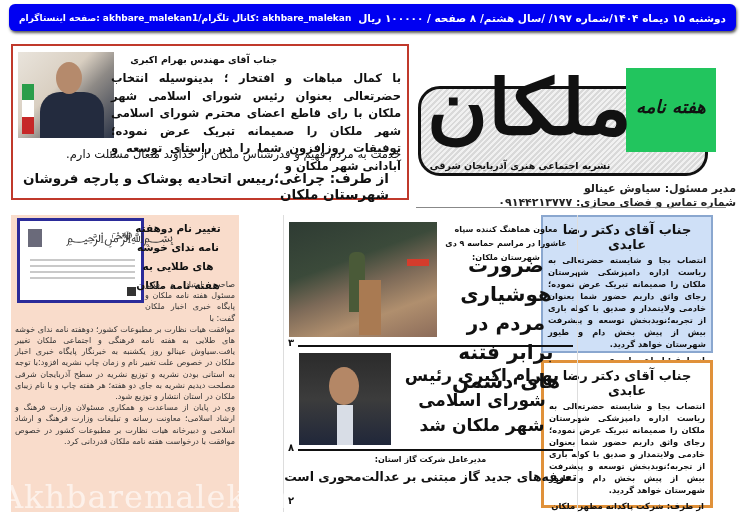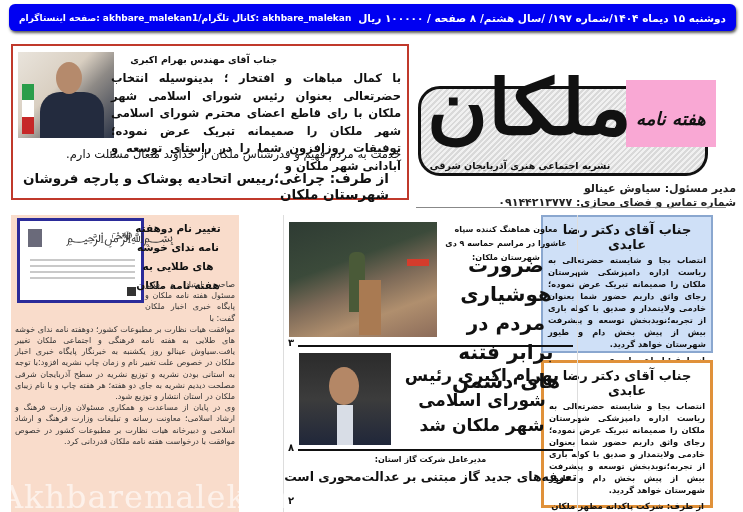--- a/index.html
+++ b/index.html
@@ -37,21 +37,21 @@
       position: absolute; right: 6px; top: 24px; width: 290px; font-size: 11.5px; font-weight: bold; line-height: 17.5px; text-align: justify;
     }
     .ad-box .body2 { position: absolute; right: 6px; top: 101px; width: 380px; font-size: 11.5px; font-weight: normal; }
     .ad-box .sign { position: absolute; right: 18px; top: 124px; font-size: 13.5px; font-weight: bold; }
 
     .masthead { position: absolute; left: 416px; top: 40px; width: 327px; height: 170px; }
     .logo-pill {
       position: absolute; left: 2px; top: 46px; width: 290px; height: 90px; border: 3px solid #111; border-radius: 22px;
       background: repeating-linear-gradient(135deg, #f1f1f1 0 2px, #d9d9d9 2px 4px);
     }
-    .green-block { position: absolute; left: 210px; top: 40px; width: 90px; height: 67px; background: #f9a8d4; }
+    .green-block { position: absolute; left: 210px; top: 28px; width: 90px; height: 84px; background: #22c55e; }
     .green-block span {
       position: absolute; left: 10px; top: 28px; font-size: 18px; font-weight: bold; font-style: italic; color: #111; font-family: "DejaVu Serif", serif;
     }
     .logo-word {
       position: absolute; left: 20px; top: 30px; font-family: "DejaVu Serif", serif; font-size: 76px; font-weight: bold; color: #111; letter-spacing: -4px;
       transform: scaleX(1.1); line-height: 1;
     }
     .tagline { position: absolute; left: 4px; top: 120px; width: 200px; text-align: center; font-size: 9.5px; font-weight: bold; }
     .editor { position: absolute; right: 7px; top: 142px; font-size: 11px; font-weight: bold; color: #222; }
     .contact { position: absolute; right: 7px; top: 156px; font-size: 11px; font-weight: bold; color: #222; }

